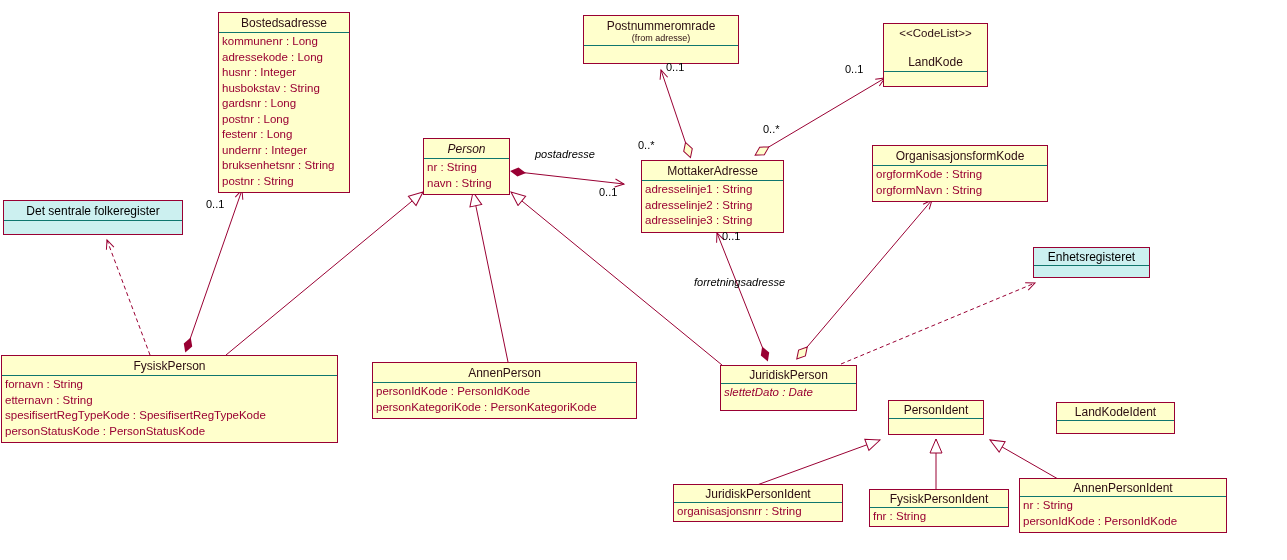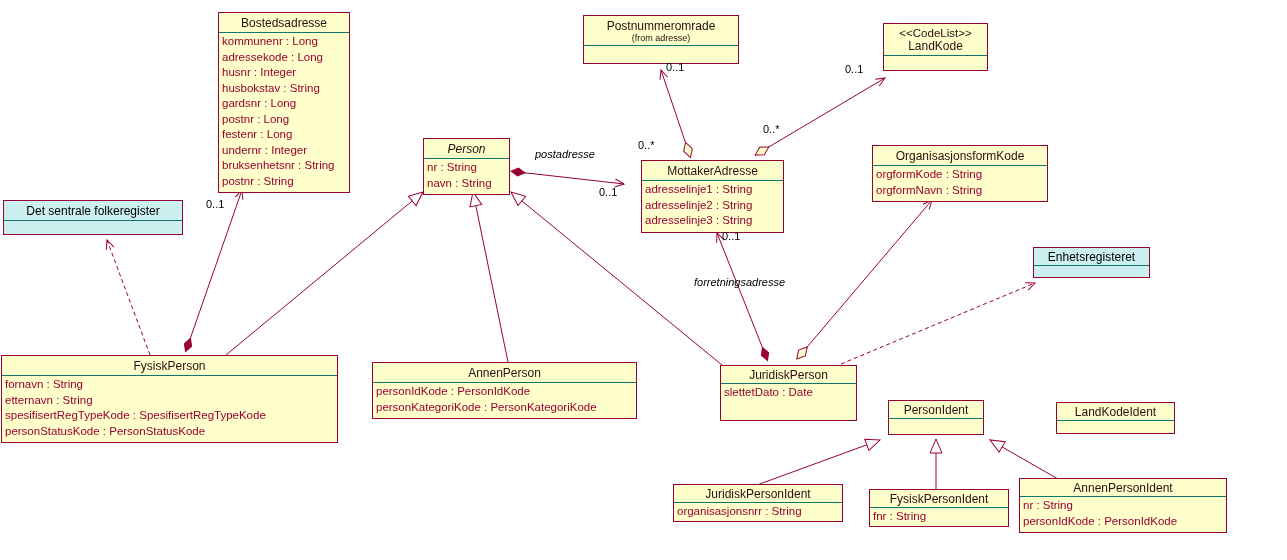--- a/index.html
+++ b/index.html
@@ -109,21 +109,21 @@
   </div>
 
   <div class="cls" style="left:583px;top:15px;width:156px;">
     <div class="cls-title" style="padding-bottom:0;">Postnummeromrade</div>
     <div class="from-note">(from adresse)</div>
     <div class="cls-empty cls-sep" style="height:17px;"></div>
   </div>
 
   <div class="cls" style="left:883px;top:23px;width:105px;">
     <div class="stereotype">&lt;&lt;CodeList&gt;&gt;</div>
-    <div class="cls-title" style="padding-top:0;">LandKode</div>
+    <div class="cls-title" style="padding-top:0;margin-top:16px;">LandKode</div>
     <div class="cls-empty cls-sep" style="height:14px;"></div>
   </div>
 
   <div class="cls" style="left:641px;top:160px;width:143px;">
     <div class="cls-title">MottakerAdresse</div>
     <div class="cls-attrs cls-sep">
       <div>adresselinje1 : String</div>
       <div>adresselinje2 : String</div>
       <div>adresselinje3 : String</div>
     </div>
@@ -155,21 +155,21 @@
   <div class="cls" style="left:372px;top:362px;width:265px;">
     <div class="cls-title">AnnenPerson</div>
     <div class="cls-attrs cls-sep">
       <div>personIdKode : PersonIdKode</div>
       <div>personKategoriKode : PersonKategoriKode</div>
     </div>
   </div>
 
   <div class="cls" style="left:720px;top:365px;width:137px;">
     <div class="cls-title" style="padding-top:2px;padding-bottom:1px;">JuridiskPerson</div>
-    <div class="cls-attrs cls-sep" style="padding-bottom:19px;">
+    <div class="cls-attrs cls-sep" style="padding-bottom:9px;font-style:italic;">
       <div>slettetDato : Date</div>
     </div>
   </div>
 
   <div class="cls" style="left:888px;top:400px;width:96px;">
     <div class="cls-title" style="padding-top:2px;padding-bottom:1px;">PersonIdent</div>
     <div class="cls-empty cls-sep" style="height:15px;"></div>
   </div>
 
   <div class="cls" style="left:1056px;top:402px;width:119px;">

